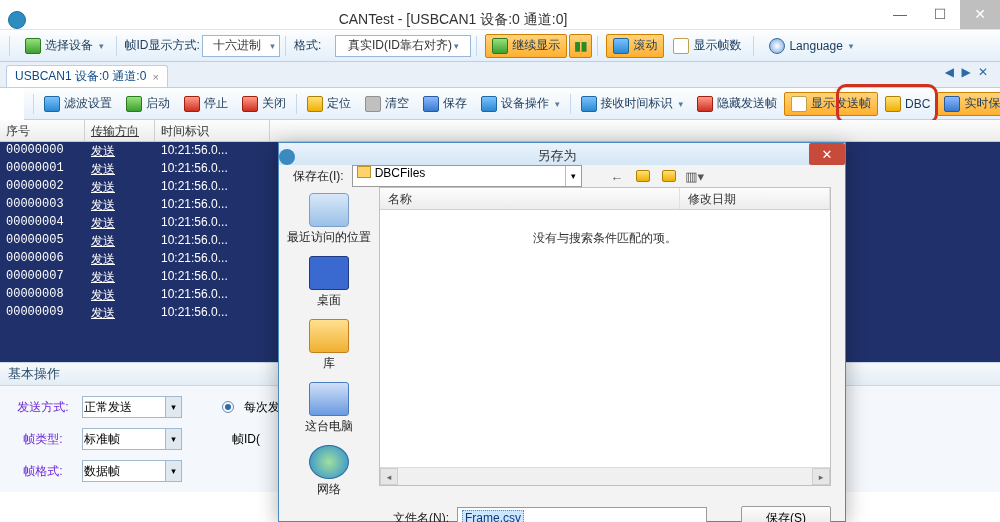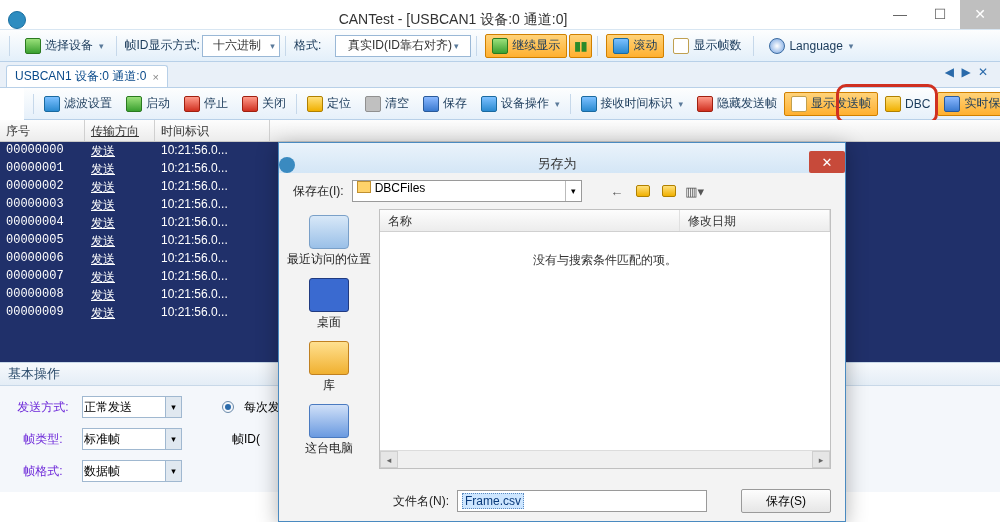--- a/index.html
+++ b/index.html
@@ -349,20 +349,24 @@
           <span>桌面</span>
         </div>
       <div class="place">
           <div class="pic lib"></div>
           <span>库</span>
         </div>
       <div class="place">
           <div class="pic thispc"></div>
           <span>这台电脑</span>
         </div>
+      <div class="place">
+          <div class="pic net"></div>
+          <span>网络</span>
+        </div>
     </div>
     <div class="dlg-files">
       <div class="fh">
         <div class="c1">名称</div>
         <div class="c2">修改日期</div>
       </div>
       <div class="empty">没有与搜索条件匹配的项。</div>
       <div class="hscroll">
         <span class="btn">◂</span>
           <span style="flex:1"></span>

